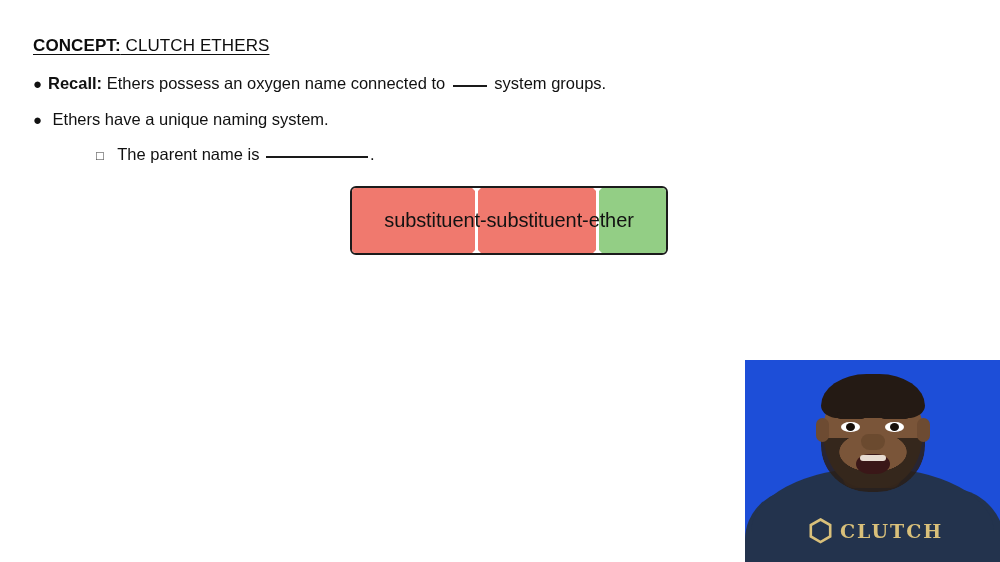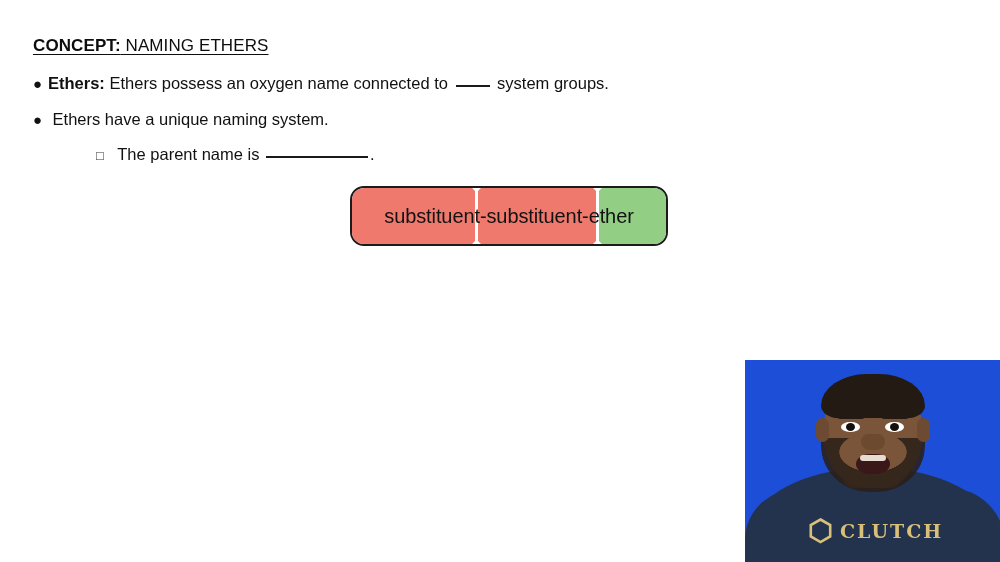--- a/index.html
+++ b/index.html
@@ -85,23 +85,23 @@
   #bullet-recall { left: 33px; top: 74px; }
   #bullet-unique { left: 33px; top: 110px; }
   #subbullet-parent { left: 96px; top: 145px; }
 
   
   #name-format-box {
     position: absolute;
     left: 350px;
     top: 186px;
     width: 318px;
-    height: 60px;
+    height: 69px;
     border: 2px solid #1b1b1b;
-    border-radius: 14px;
+    border-radius: 6px;
     background: #ffffff;
     box-sizing: border-box;
     overflow: hidden;
   }
   .seg {
     position: absolute;
     top: 0;
     height: 100%;
   }
   .seg-a { left: 0;     width: 125px; background: #F0796E; }
@@ -327,25 +327,25 @@
     letter-spacing: 2px;
     color: #d9c07a;
   }
 </style>
 </head>
 <body>
 
 <div id="slide">
 
   <div id="title-block">
-    <span class="title-strong">CONCEPT:</span><span class="title-rest"> NAMING ETHERS</span>
+    <span class="title-strong">CONCEPT:</span><span class="title-rest"> CLUTCH ETHERS</span>
   </div>
 
   <div class="bullet-row" id="bullet-recall">
-    <span class="bullet-dot">●</span><span class="lead">Ethers:</span><span> Ethers possess an oxygen name connected to </span><span class="blank-short"></span><span> system groups.</span>
+    <span class="bullet-dot">●</span><span class="lead">Recall:</span><span> Ethers possess an oxygen name connected to </span><span class="blank-short"></span><span> system groups.</span>
   </div>
 
   <div class="bullet-row" id="subbullet-parent">
     <span class="bullet-square">□</span><span> The parent name is </span><span class="blank-long"></span><span>.</span>
   </div>
 
   <div class="bullet-row" id="bullet-unique">
     <span class="bullet-dot">●</span><span> Ethers have a unique naming system.</span>
   </div>
 

